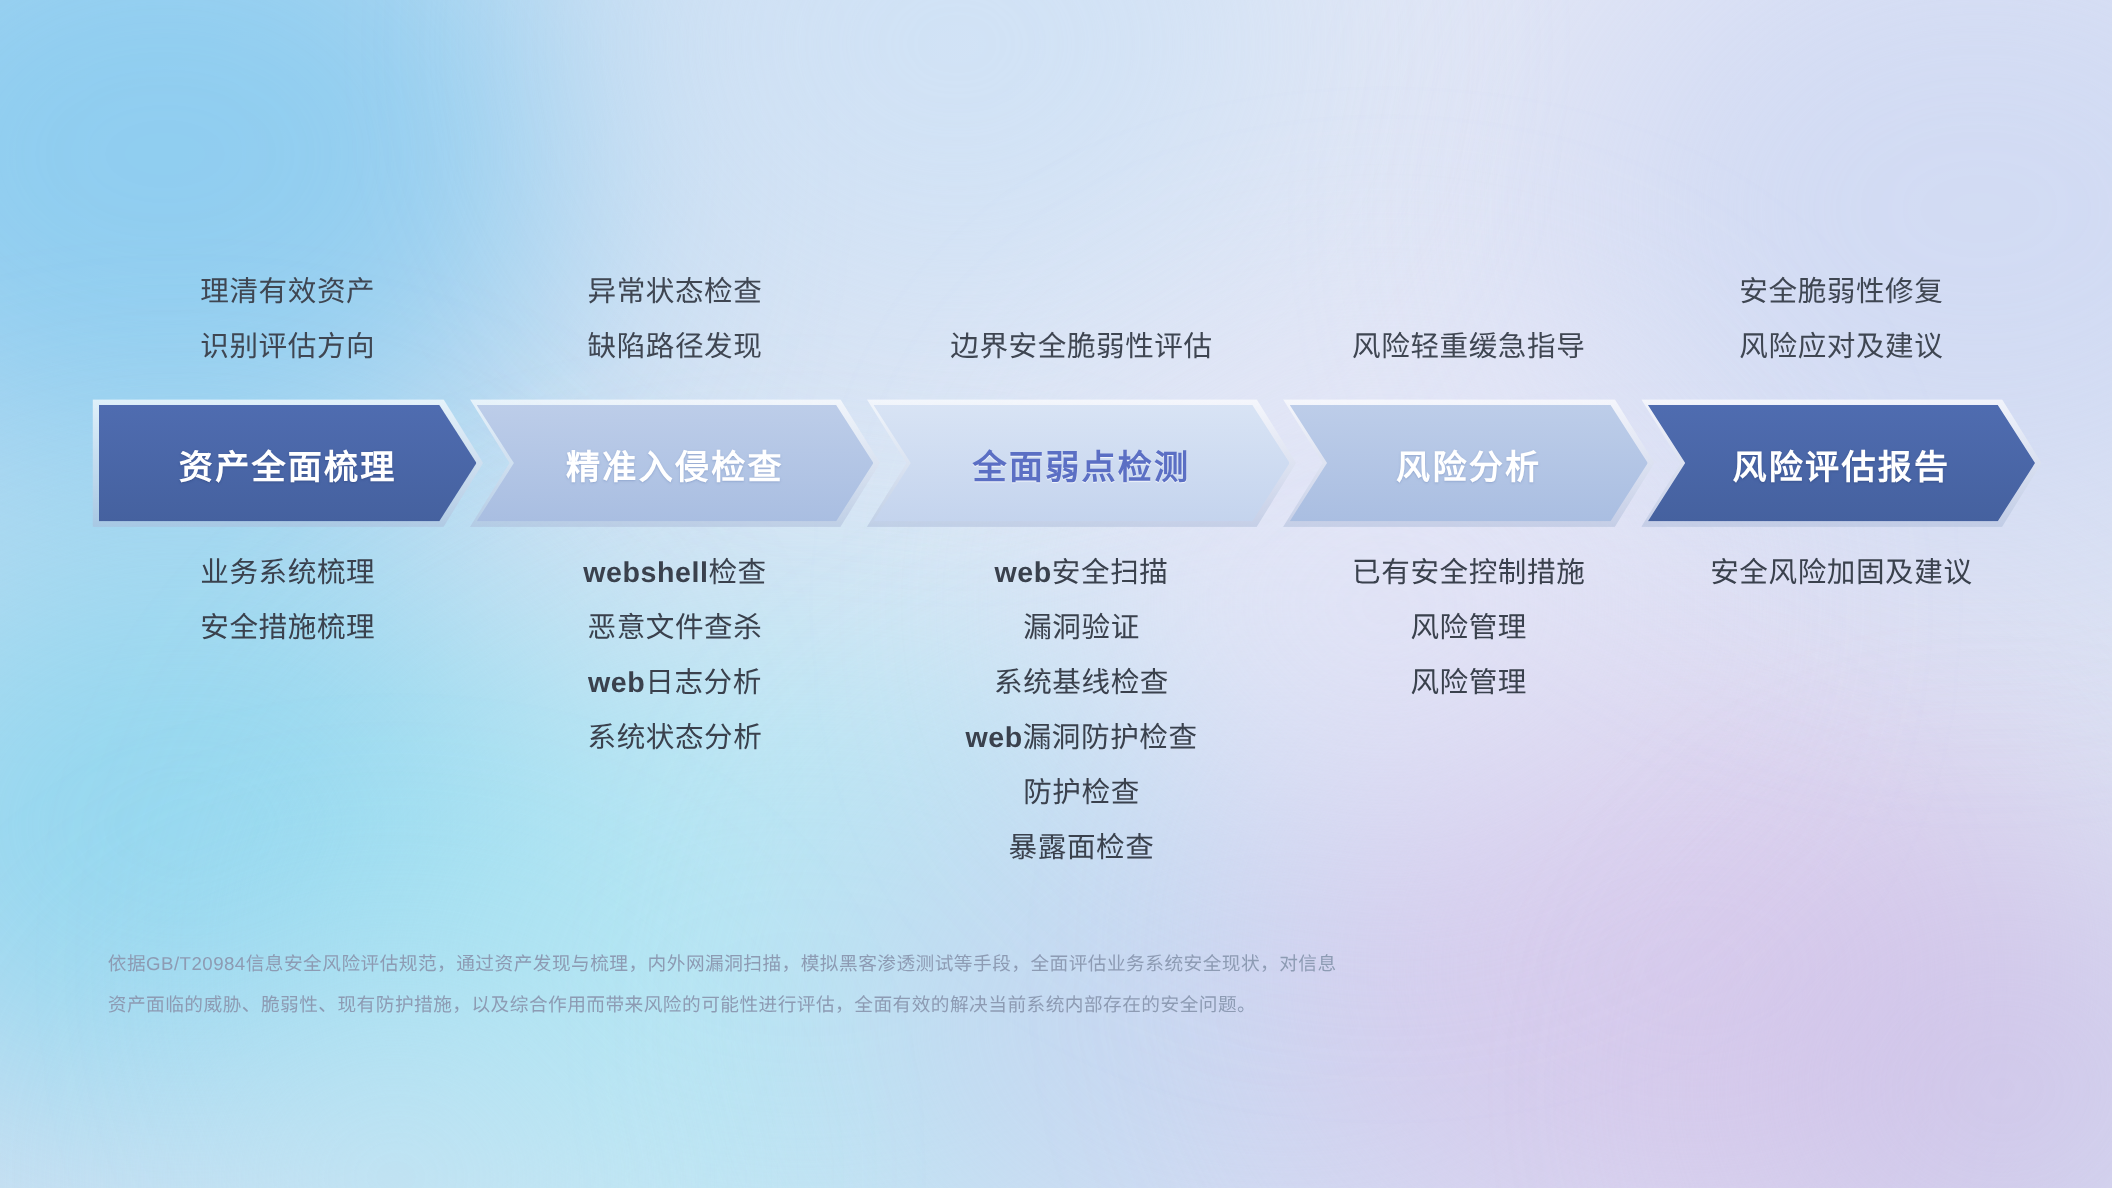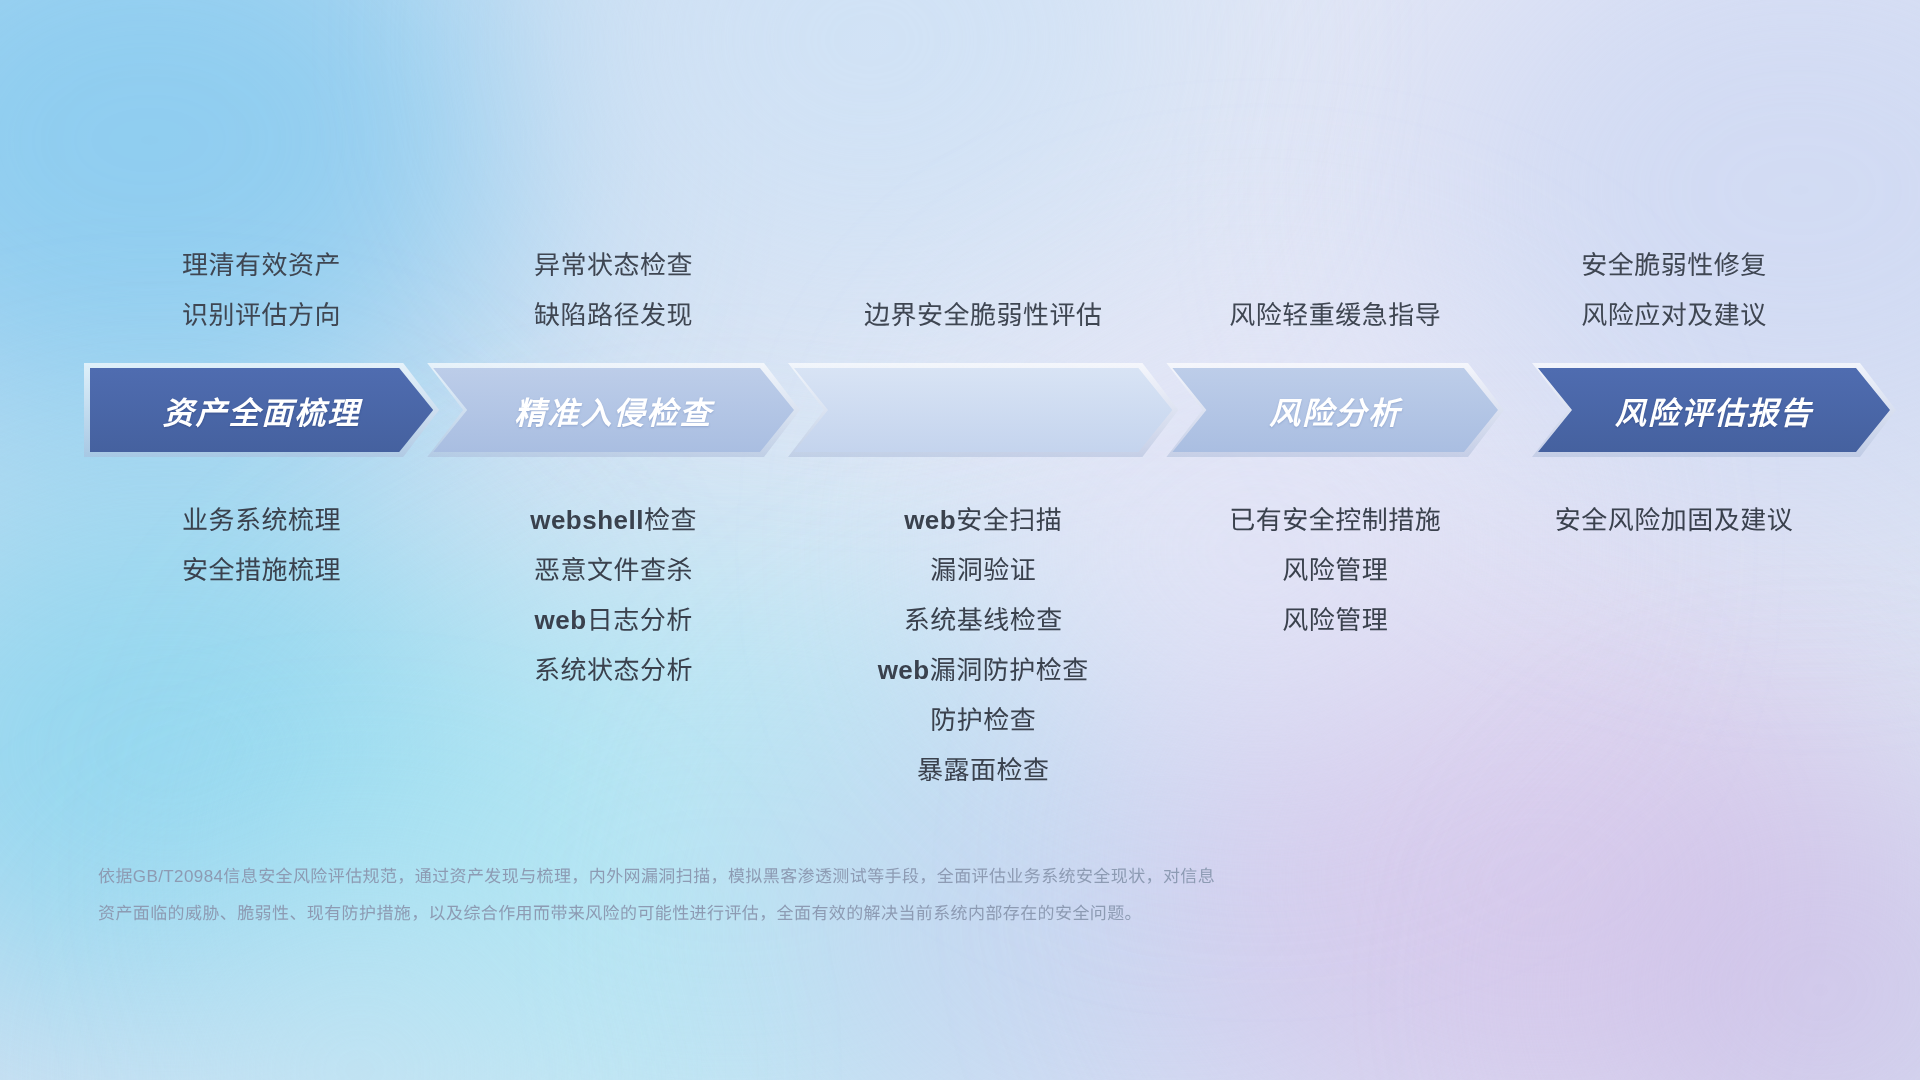--- a/index.html
+++ b/index.html
@@ -69,29 +69,28 @@
   #arrow-band {
     position: absolute;
     left: 90px;
     top: 368px;
     width: 1760px;
     height: 100px;
   }
   .chev {
     position: absolute;
     top: 0;
-    height: 84px;
+    height: 106px;
     display: flex;
     align-items: center;
     justify-content: center;
     box-sizing: border-box;
     font-size: 31px;
     font-weight: 700;
     letter-spacing: 2px;
-    font-style: italic;
   }
   .chev .lbl { position: relative; z-index: 3; }
   .chev-shape {
     position: absolute;
     inset: 0;
     clip-path: polygon(0 0, calc(100% - 34px) 0, 100% 50%, calc(100% - 34px) 100%, 0 100%, 34px 50%);
   }
   .chev.first .chev-shape {
     clip-path: polygon(0 0, calc(100% - 34px) 0, 100% 50%, calc(100% - 34px) 100%, 0 100%);
   }
@@ -171,27 +170,28 @@
           <span class="lbl">资产全面梳理</span>
         </div>
         <div class="chev" style="left: 343.2px; width: 360.8px; color: rgb(255, 255, 255); text-shadow: rgba(90, 115, 170, 0.35) 0px 1px 2px;">
           <div class="chev-bevel"></div>
           <div class="chev-shape" style="background: linear-gradient(rgba(186, 203, 232, 0.95) 0%, rgba(168, 189, 225, 0.95) 100%);"></div>
           <span class="lbl">精准入侵检查</span>
         </div>
         <div class="chev" style="left: 704px; width: 378.4px; color: rgb(91, 111, 196); text-shadow: rgba(255, 255, 255, 0.8) 0px 1px 1px;">
           <div class="chev-bevel"></div>
           <div class="chev-shape" style="background: linear-gradient(rgba(214, 226, 244, 0.92) 0%, rgba(196, 212, 238, 0.92) 100%);"></div>
+          <span class="lbl">全面弱点检测</span>
         </div>
         <div class="chev" style="left: 1082.4px; width: 325.6px; color: rgb(255, 255, 255); text-shadow: rgba(90, 115, 170, 0.35) 0px 1px 2px;">
           <div class="chev-bevel"></div>
           <div class="chev-shape" style="background: linear-gradient(rgba(186, 203, 232, 0.95) 0%, rgba(168, 189, 225, 0.95) 100%);"></div>
           <span class="lbl">风险分析</span>
         </div>
-        <div class="chev" style="left: 1448px; width: 352px; color: rgb(255, 255, 255); text-shadow: rgba(30, 50, 100, 0.35) 0px 1px 2px;">
+        <div class="chev" style="left: 1408px; width: 352px; color: rgb(255, 255, 255); text-shadow: rgba(30, 50, 100, 0.35) 0px 1px 2px;">
           <div class="chev-bevel"></div>
           <div class="chev-shape" style="background: linear-gradient(rgb(79, 108, 176) 0%, rgb(69, 97, 159) 100%);"></div>
           <span class="lbl">风险评估报告</span>
         </div>
       </div>
     <div id="bot-band">
         <div class="col-bot" style="left: -38.4px; width: 600px;">
           <div class="row-bot">业务系统梳理</div>
           <div class="row-bot">安全措施梳理</div>
         </div>

